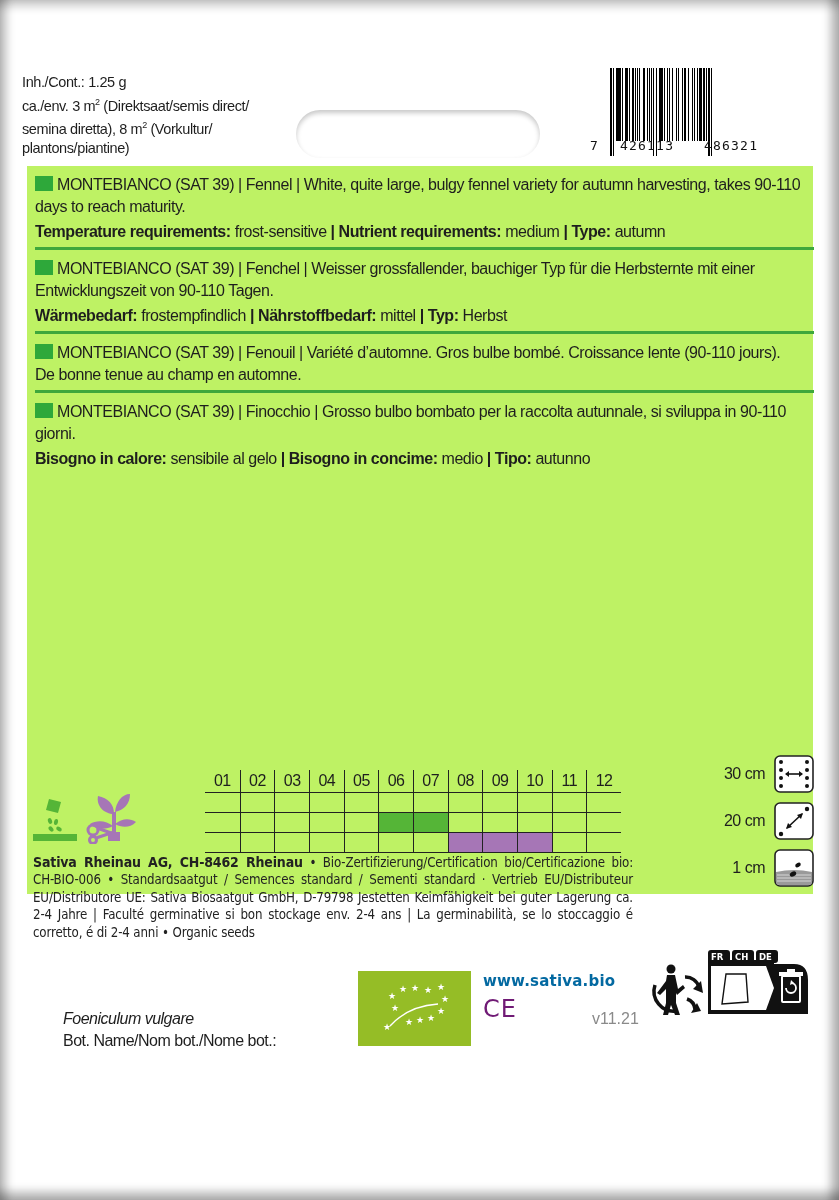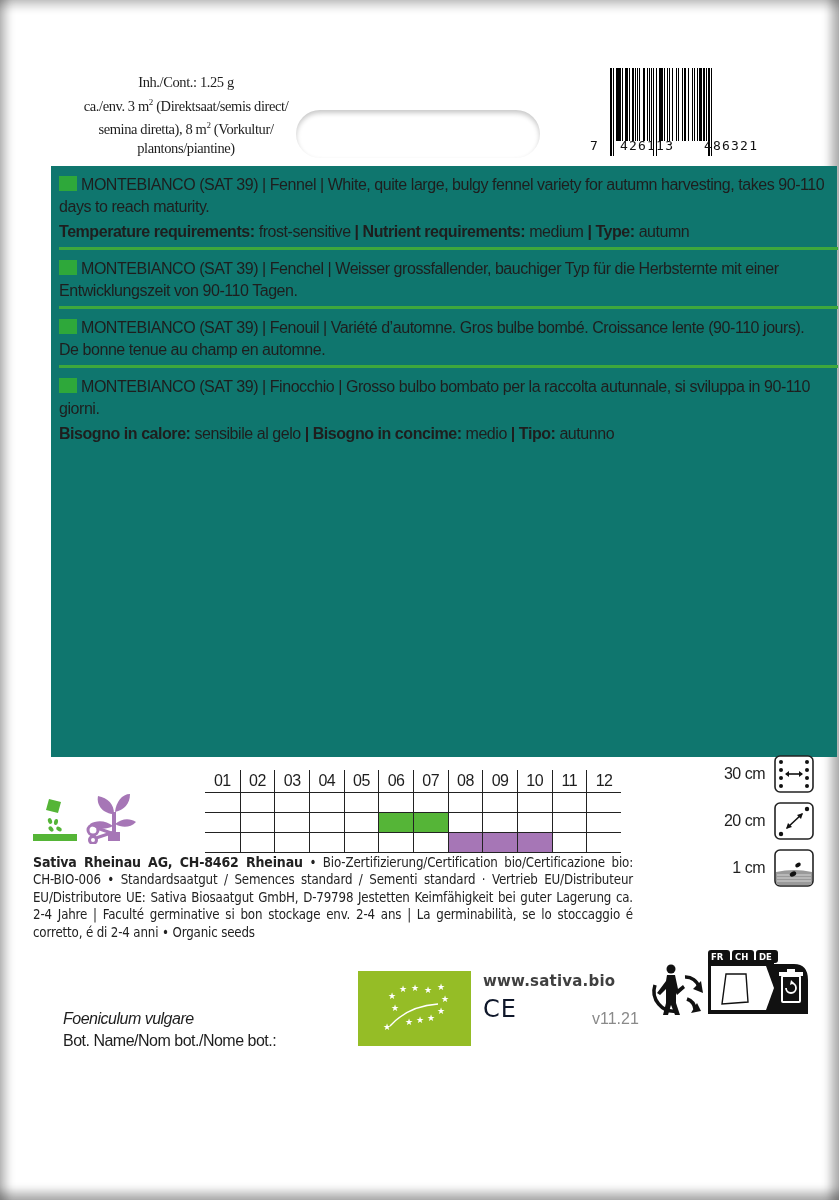--- a/index.html
+++ b/index.html
@@ -10,43 +10,41 @@
     color:#1e1e1e;
   }
   .frame-shadow {
     position:absolute; inset:0; pointer-events:none;
     box-shadow: inset 12px 0 10px -6px rgba(0,0,0,0.28),
                 inset -14px 0 10px -6px rgba(0,0,0,0.30),
                 inset 0 12px 10px -6px rgba(0,0,0,0.22),
                 inset 0 -14px 10px -6px rgba(0,0,0,0.30);
   }
   .contents-info {
-    position:absolute; left:36px; top:73px; width:300px;
+    position:absolute; left:22px; top:73px; width:300px;
     font-size:14.5px; line-height:19.5px; letter-spacing:-0.4px;
-    font-family:Liberation Serif, serif;
-    text-align:center;
+    font-family:Liberation Sans, sans-serif;
   }
   .contents-info sup { font-size:9px; }
   .hang-slot {
     position:absolute; left:296px; top:110px; width:244px; height:48px;
     border-radius:24px; background:#fff;
     box-shadow: inset 0 3px 5px rgba(0,0,0,0.22), 0 1px 1px rgba(255,255,255,0.9);
   }
   .barcode { position:absolute; left:588px; top:65px; width:215px; height:92px; }
   .barcode-bars { position:absolute; left:22px; top:3px; height:73px; display:flex; }
   .barcode-bars span { display:block; height:100%; background:#000; }
   .barcode-bars span.long { height:88px; }
   .barcode-digits {
     position:absolute; top:73px; font-family:"DejaVu Sans Mono", monospace;
     font-size:13px; letter-spacing:1.2px; color:#111;
   }
   .green-panel {
-    position:absolute; left:27px; top:166px; width:786px; height:591px;
-    background:#0f766e;
-    margin-left:24px;
+    position:absolute; left:27px; top:166px; width:786px; height:728px;
+    background:#bef264;
   }
   .variety-block { position:relative; padding:8px 10px 0 8px; }
   .variety-block .desc, .variety-block .reqs {
     font-size:16px; line-height:22px; letter-spacing:-0.45px;
     font-family:"Liberation Sans Narrow","Liberation Sans", sans-serif;
   }
   .variety-block .reqs { margin-top:3px; }
   .variety-block .reqs b { font-weight:bold; }
   .sq-marker {
     display:inline-block; width:18px; height:15px; background:#2ea83a;
@@ -84,24 +82,24 @@
   }
   .company b { font-weight:bold; font-size:14px; }
   .bot-name {
     position:absolute; left:63px; top:1008px; font-size:16px; line-height:22px;
     letter-spacing:-0.5px; font-family:"Liberation Sans Narrow","Liberation Sans", sans-serif;
   }
   .bot-name i { font-style:italic; }
   .eu-leaf { position:absolute; left:358px; top:971px; width:113px; height:75px; background:#95bd26; }
   .site {
     position:absolute; left:483px; top:972px; font-family:"DejaVu Sans", sans-serif;
-    font-weight:bold; font-size:15px; color:#404040; letter-spacing:0.2px;
+    font-weight:bold; font-size:15px; color:#0369a1; letter-spacing:0.2px;
   }
   .ce {
-    position:absolute; left:483px; top:995px; font-size:24px; color:#0f172a;
+    position:absolute; left:483px; top:995px; font-size:24px; color:#701a75;
     font-family:"DejaVu Sans", sans-serif; letter-spacing:1px;
   }
   .version {
     position:absolute; left:592px; top:1010px; font-size:16px; color:#8a8a8a;
     font-family:"Liberation Sans Narrow","Liberation Sans", sans-serif;
   }
   .triman { position:absolute; left:647px; top:959px; width:58px; height:58px; }
   .info-tri { position:absolute; left:704px; top:950px; width:108px; height:68px; }
 </style>
 </head>
@@ -194,20 +192,21 @@
 </div>
 
 <div class="green-panel">
   <div class="variety-block">
     <div class="desc"><span class="sq-marker"></span><span>MONTEBIANCO (SAT 39) | Fennel | White, quite large, bulgy fennel variety for autumn harvesting, takes 90-110 days to reach maturity.</span></div>
     <div class="reqs"><b>Temperature requirements:</b><span> frost-sensitive </span><b>| Nutrient requirements:</b><span> medium </span><b>| Type:</b><span> autumn</span></div>
     <div class="divider"></div>
   </div>
   <div class="variety-block">
     <div class="desc"><span class="sq-marker"></span><span>MONTEBIANCO (SAT 39) | Fenchel | Weisser grossfallender, bauchiger Typ für die Herbsternte mit einer Entwicklungszeit von 90-110 Tagen.</span></div>
+    <div class="reqs"><b>Wärmebedarf:</b><span> frostempfindlich </span><b>| Nährstoffbedarf:</b><span> mittel </span><b>| Typ:</b><span> Herbst</span></div>
     <div class="divider"></div>
   </div>
   <div class="variety-block">
     <div class="desc"><span class="sq-marker"></span><span>MONTEBIANCO (SAT 39) | Fenouil | Variété d’automne. Gros bulbe bombé. Croissance lente (90-110 jours). De bonne tenue au champ en automne.</span></div>
     <div class="divider"></div>
   </div>
   <div class="variety-block">
     <div class="desc"><span class="sq-marker"></span><span>MONTEBIANCO (SAT 39) | Finocchio | Grosso bulbo bombato per la raccolta autunnale, si sviluppa in 90-110 giorni.</span></div>
     <div class="reqs"><b>Bisogno in calore:</b><span> sensibile al gelo </span><b>| Bisogno in concime:</b><span> medio </span><b>| Tipo:</b><span> autunno</span></div>
   </div>

